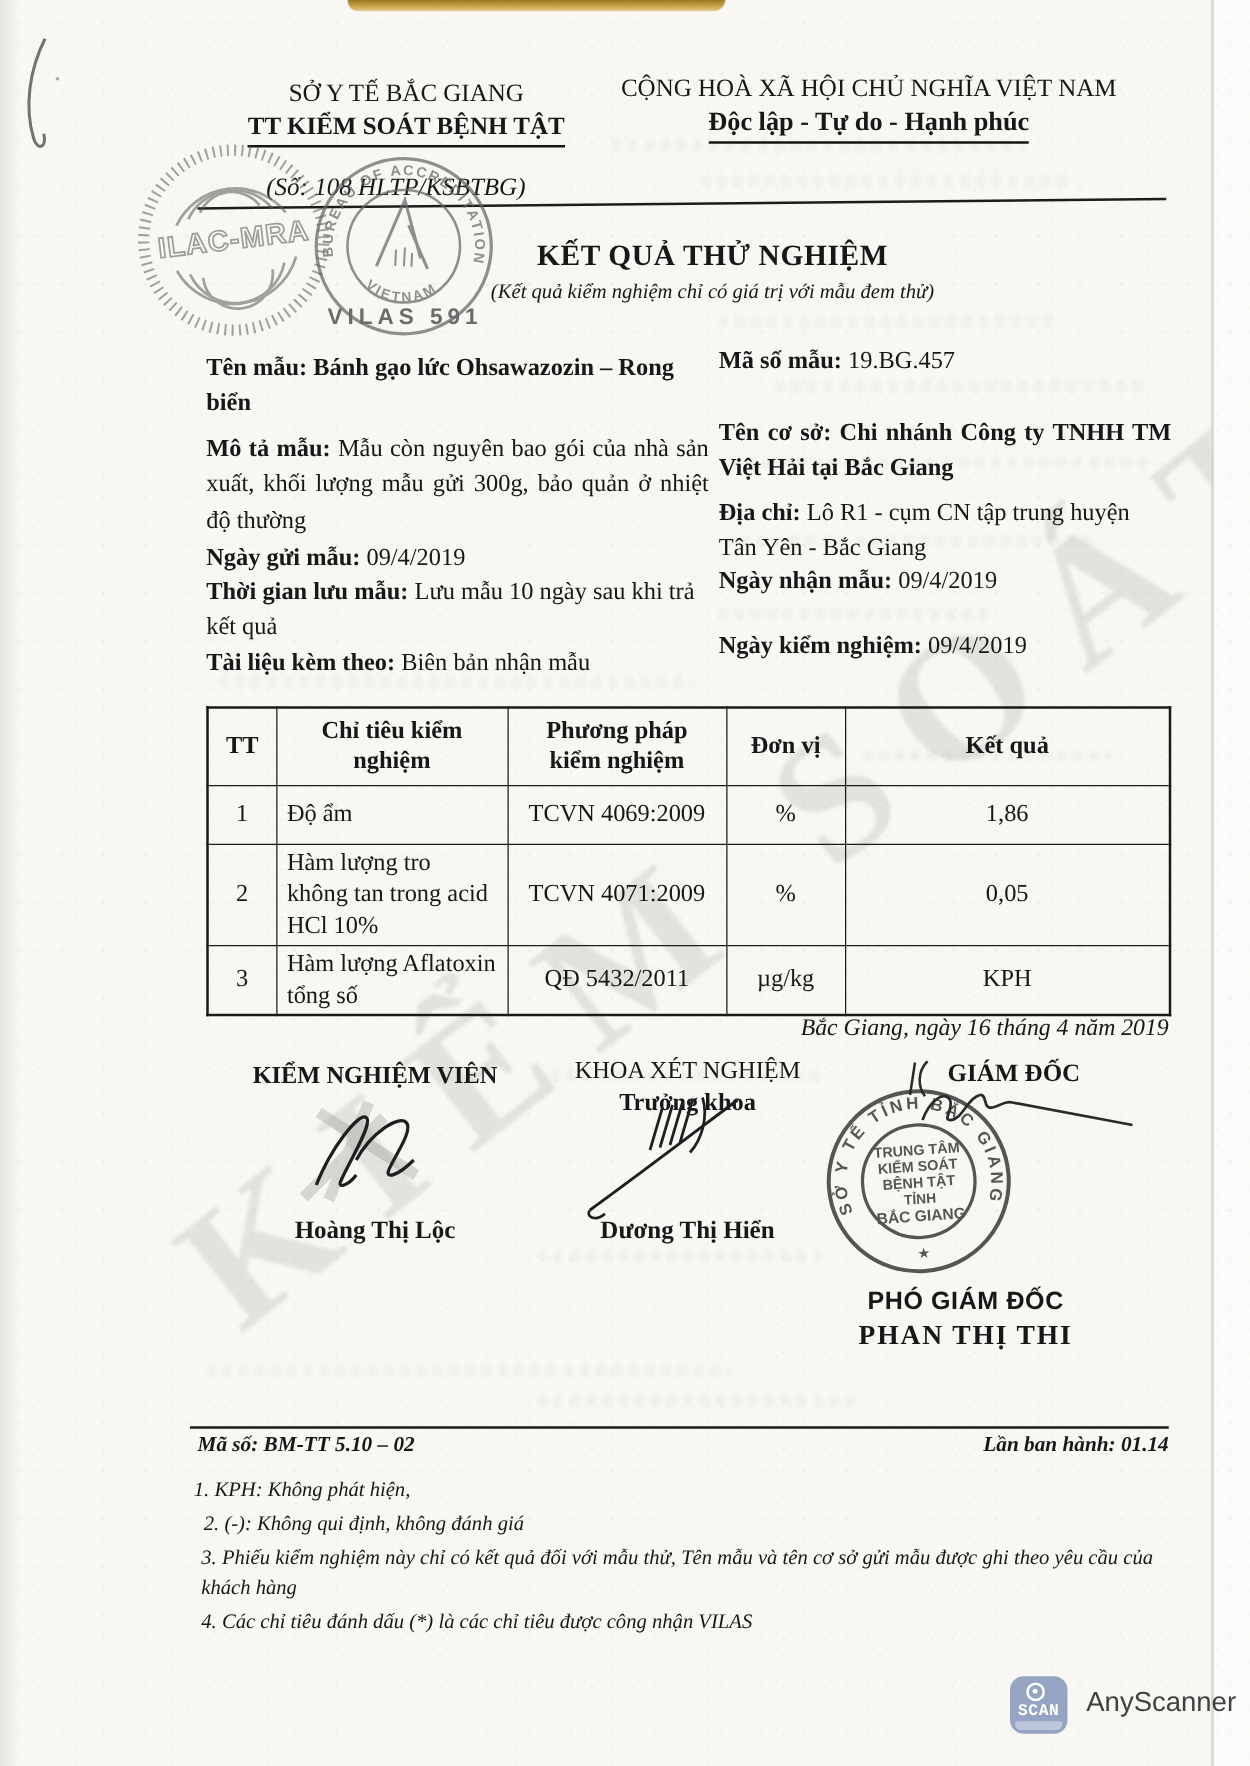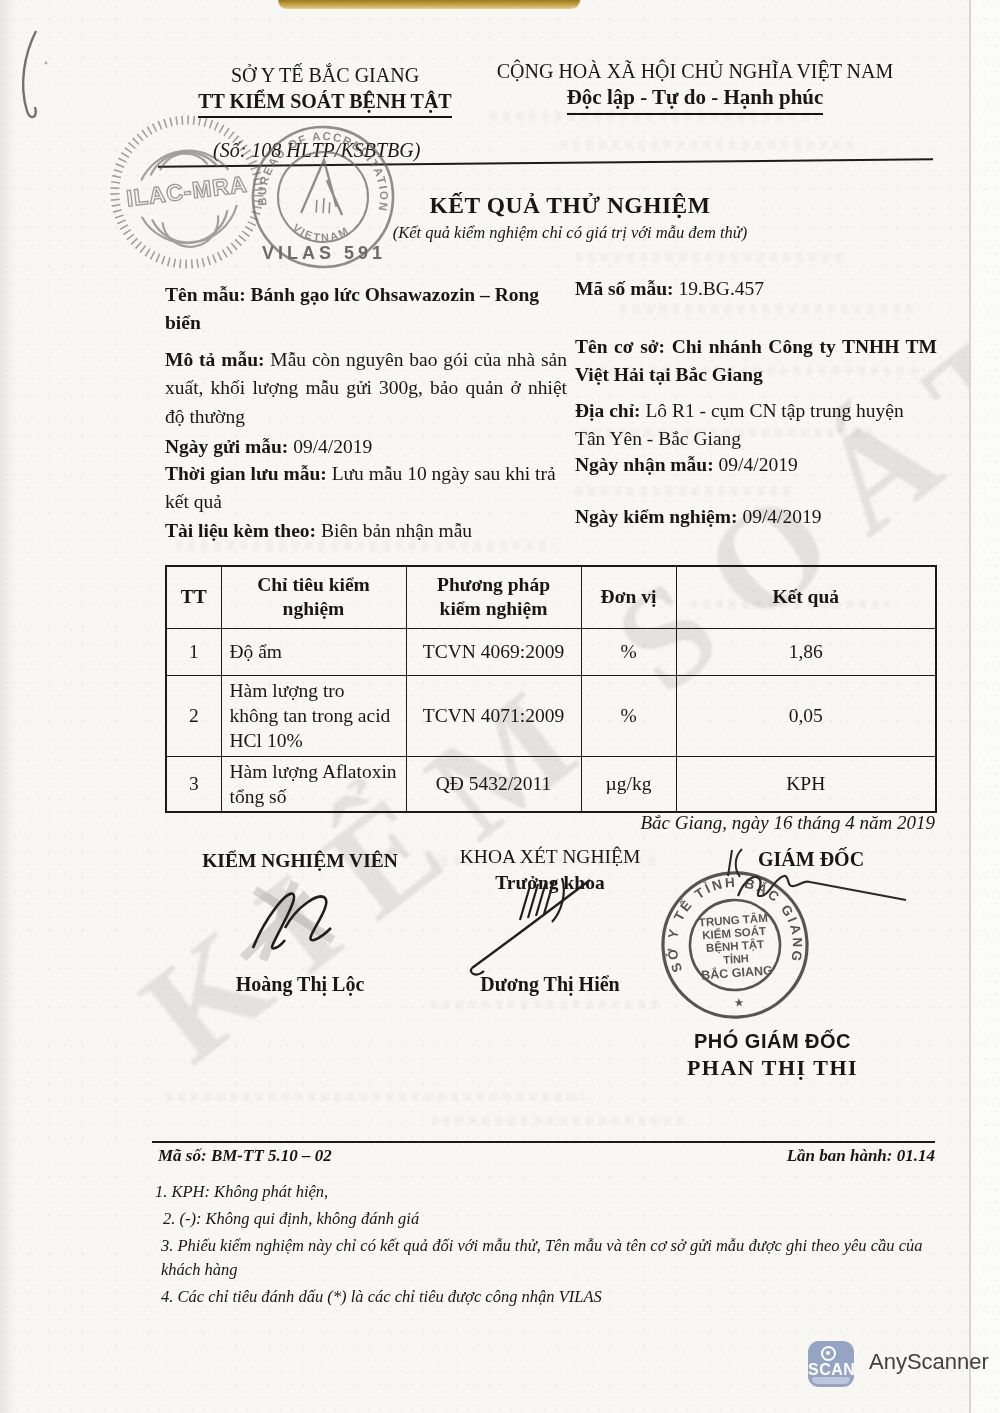--- a/index.html
+++ b/index.html
@@ -45,21 +45,21 @@
   .stamp{position:absolute;z-index:3;}
   .sig{position:absolute;z-index:3;}
   .sans{font-family:"Liberation Sans","DejaVu Sans",sans-serif;}
   .scan-icon{position:absolute;left:808px;top:1341px;width:46px;height:46px;border-radius:11px;
         background:#96a4c3;z-index:6;}
   .scan-icon::after{content:"";position:absolute;left:4px;bottom:3px;right:4px;height:7px;
         background:#bdc6da;border-radius:3px 3px 8px 8px;}
   .scan-lens{position:absolute;left:13px;top:5px;width:11px;height:11px;border:2.6px solid #fff;border-radius:50%;}
   .scan-lens::after{content:"";position:absolute;left:3.2px;top:3.2px;width:4px;height:4px;background:#fff;border-radius:50%;}
   .scan-word{position:absolute;left:0;right:0;top:20px;text-align:center;color:#fff;font-weight:bold;
-        font-size:16px;letter-spacing:.5px;}
+        font-size:13px;letter-spacing:.5px;font-family:Liberation Mono, monospace;}
   .brand{position:absolute;left:869px;top:1349px;font-size:22px;color:#404040;z-index:6;font-weight:500;}
   .notes div{margin:0 0 3px 0;}
 </style>
 </head>
 <body>
 
 <div class="page">
 
   <div class="tanband"></div>
   <div class="edgestrip"></div>

